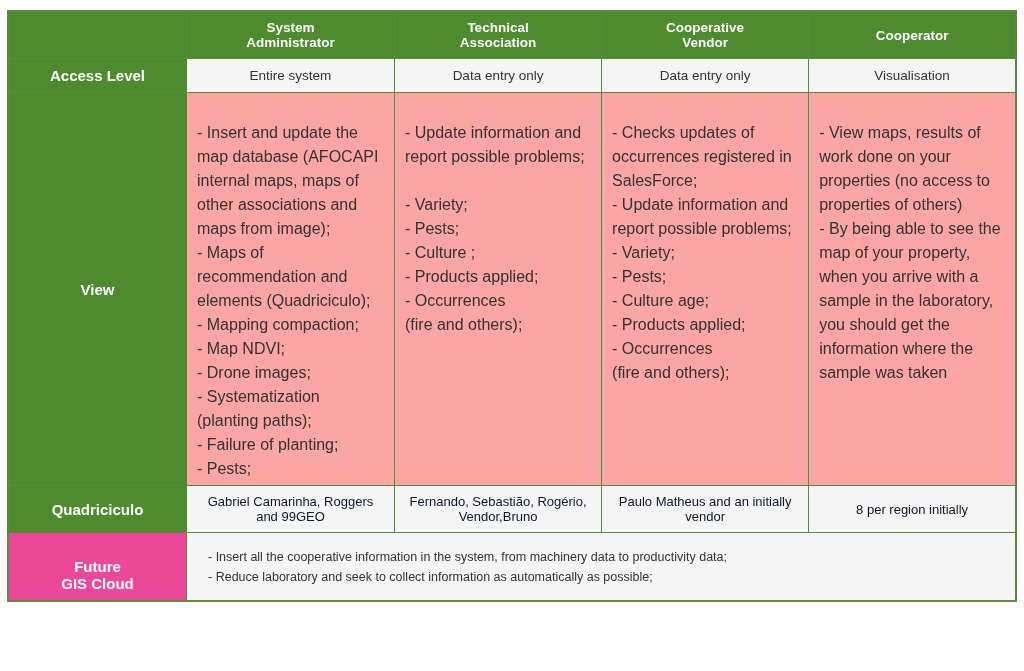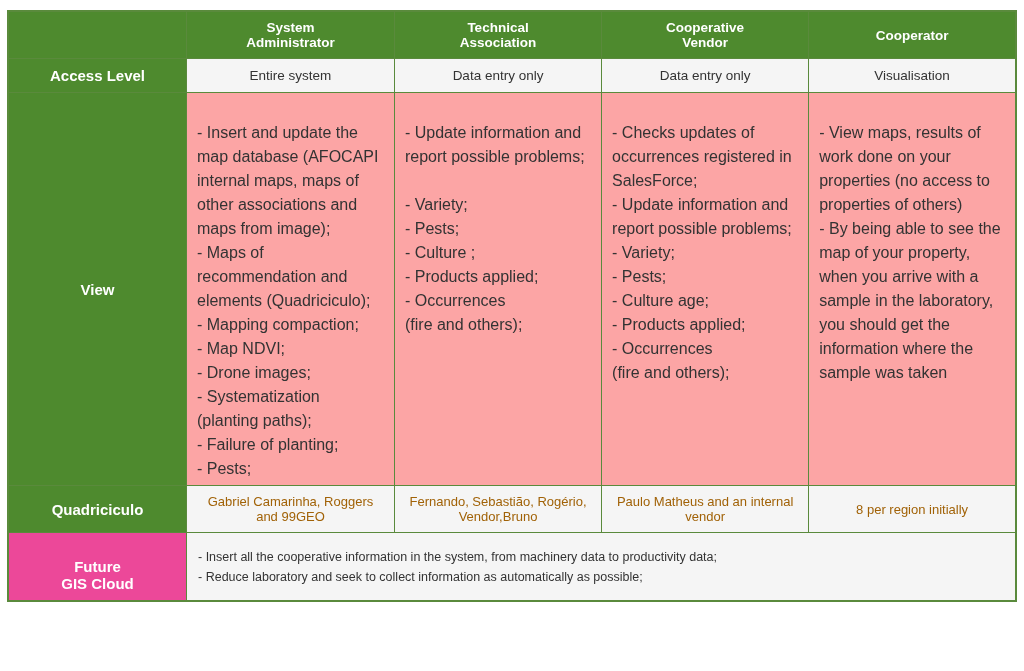--- a/index.html
+++ b/index.html
@@ -74,32 +74,32 @@
       color: #333;
       vertical-align: top;
       padding: 4px 10px;
       line-height: 1.5;
     }
     
     .collab-row td.data-cell {
       background-color: #f5f5f5;
       text-align: center;
       font-size: 13px;
-      color: #a16207;
+      color: #0f172a;
     }
     
     .future-row td.label-cell {
       background-color: #ec4899;
     }
     .future-row td.future-data {
       background-color: #f5f5f5;
       font-size: 12.5px;
       color: #333;
       text-align: left;
-      padding: 8px 11px;
+      padding: 8px 21px;
       line-height: 1.6;
     }
     .col-empty {
       background-color: #4e8a2e;
       width: 180px;
     }
   </style>
 </head>
 <body>
 
@@ -171,21 +171,21 @@
         <td class="data-cell" style="white-space:pre-line">
           <span>- View maps, results of work done on your properties (no access to properties of others)
 - By being able to see the map of your property, when you arrive with a sample in the laboratory, you should get the information where the sample was taken</span>
         </td>
       </tr>
 
       <tr class="collab-row">
         <td class="label-cell">Quadriciculo</td>
         <td class="data-cell">Gabriel Camarinha, Roggers and 99GEO</td>
         <td class="data-cell">Fernando, Sebastião, Rogério, Vendor,Bruno</td>
-        <td class="data-cell">Paulo Matheus and an internal vendor</td>
+        <td class="data-cell">Paulo Matheus and an initially vendor</td>
         <td class="data-cell">8 per region initially</td>
       </tr>
 
       <tr class="future-row">
         <td class="label-cell" style="white-space:pre-line">
           <span>Future
 GIS Cloud</span>
         </td>
         <td class="future-data" colspan="4">
           <div>- Insert all the cooperative  information in the system, from machinery data  to productivity data;</div>

